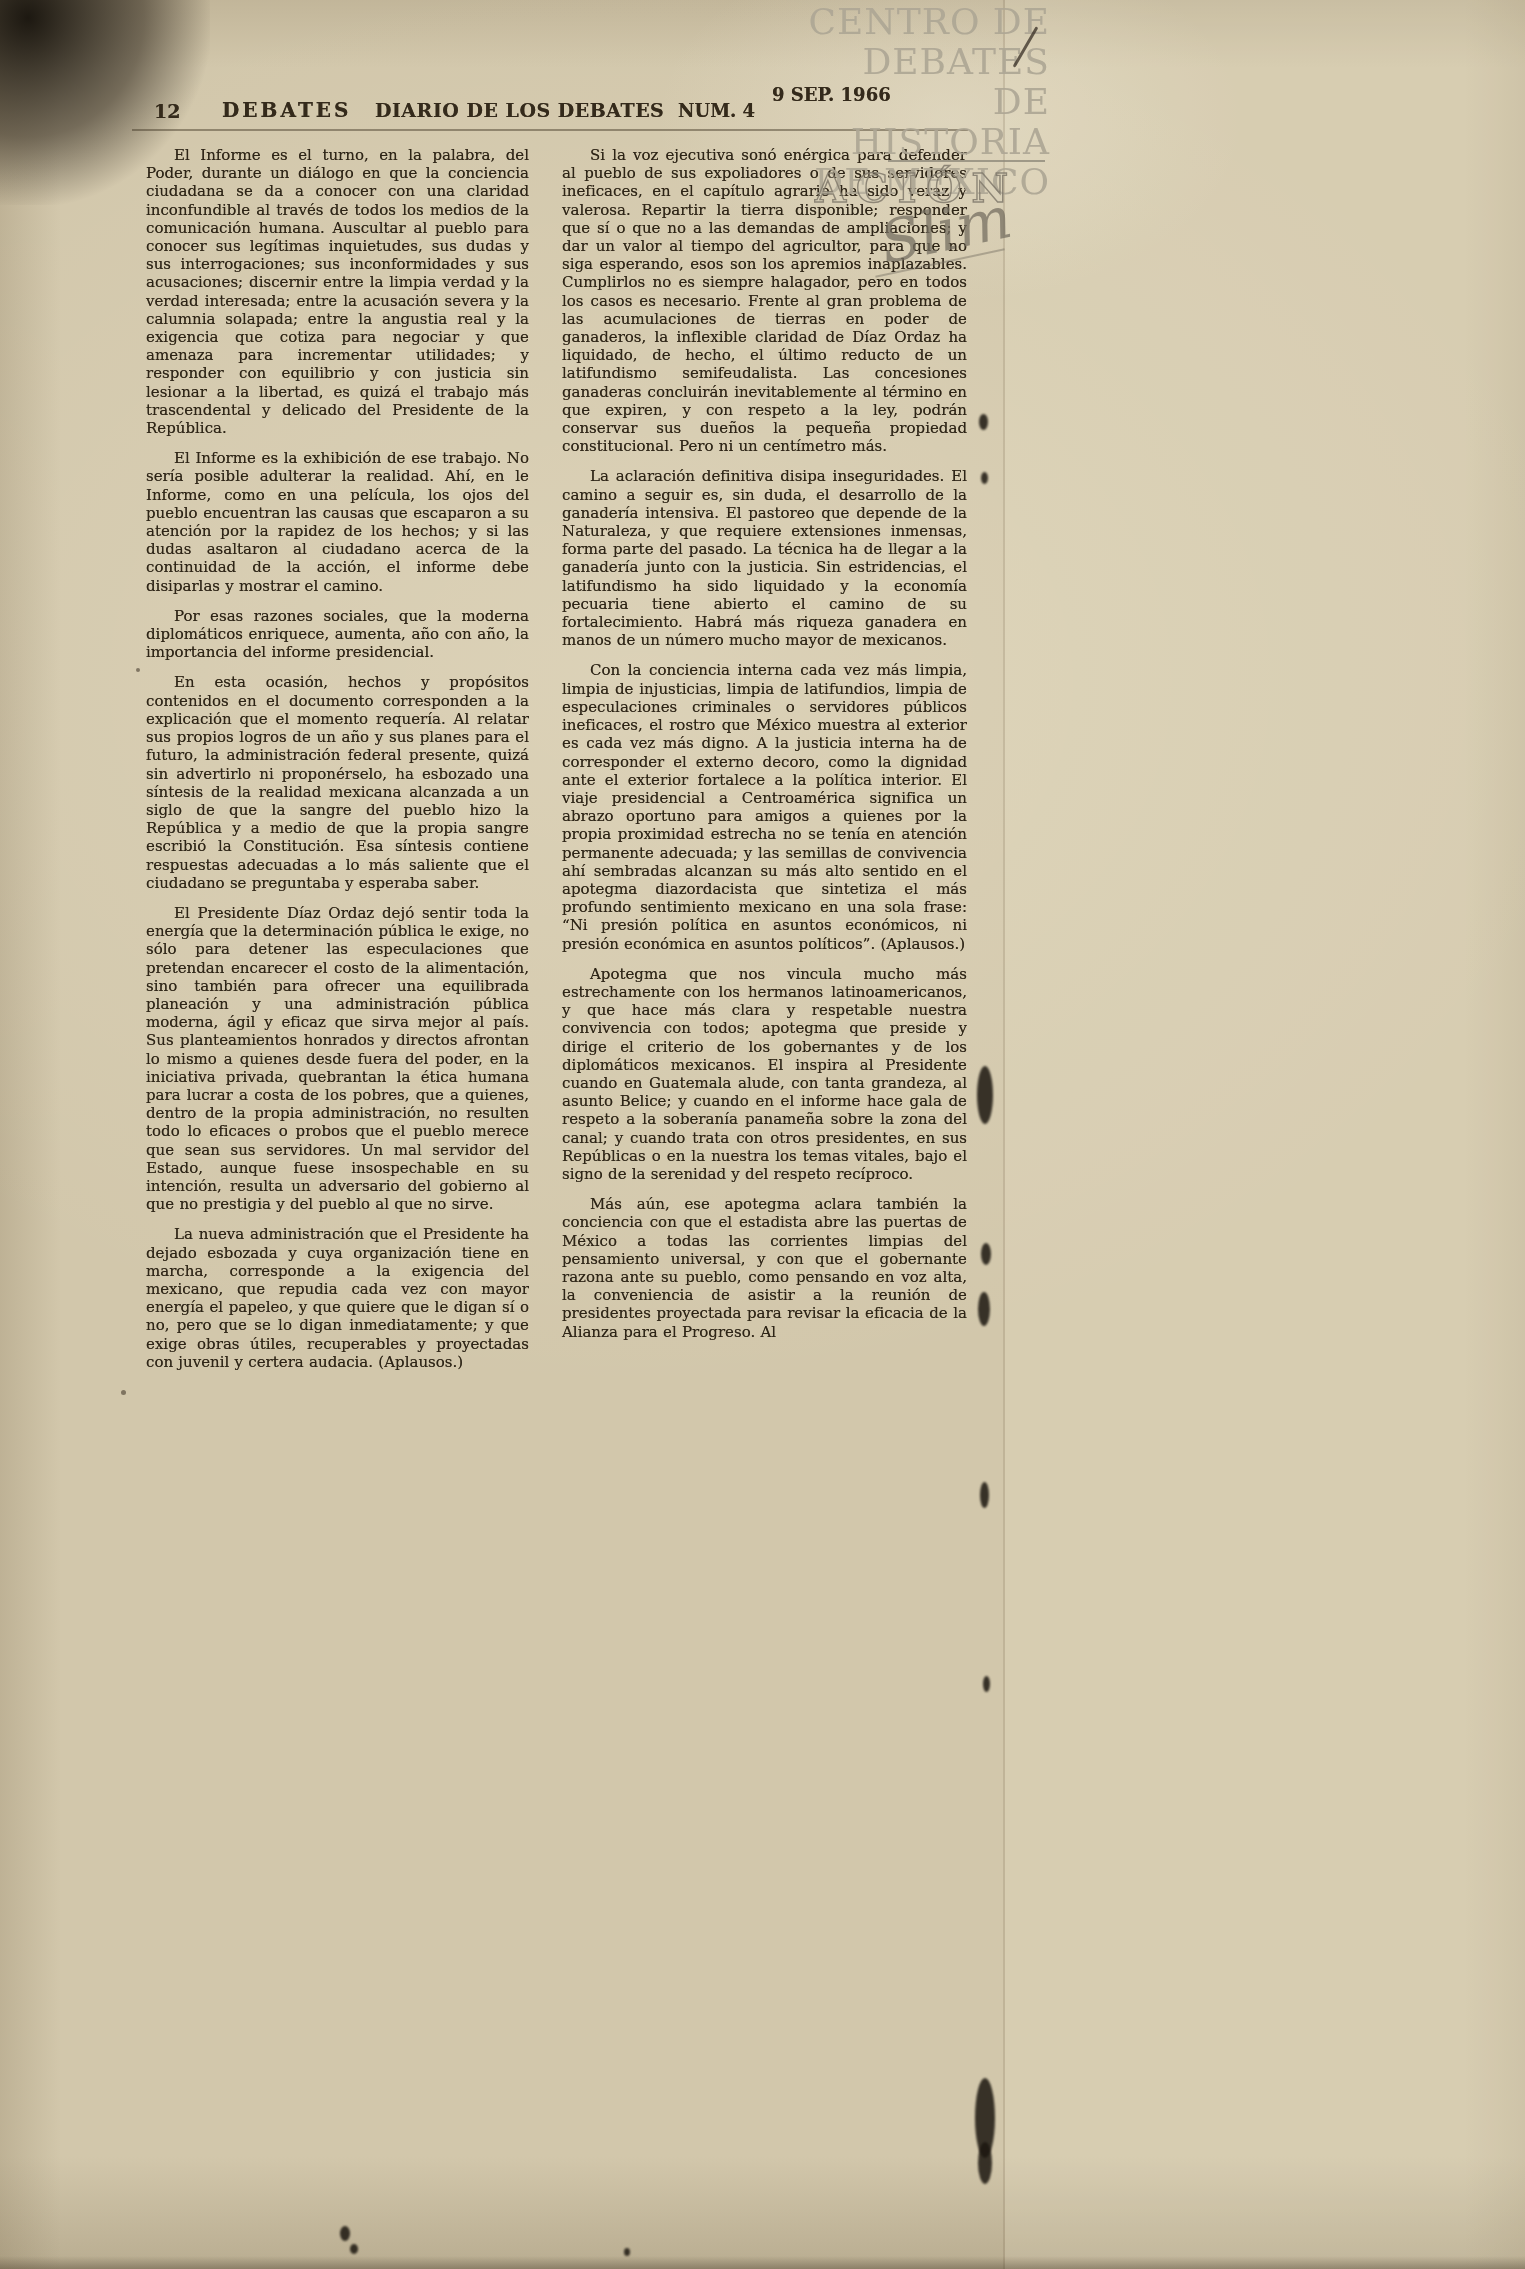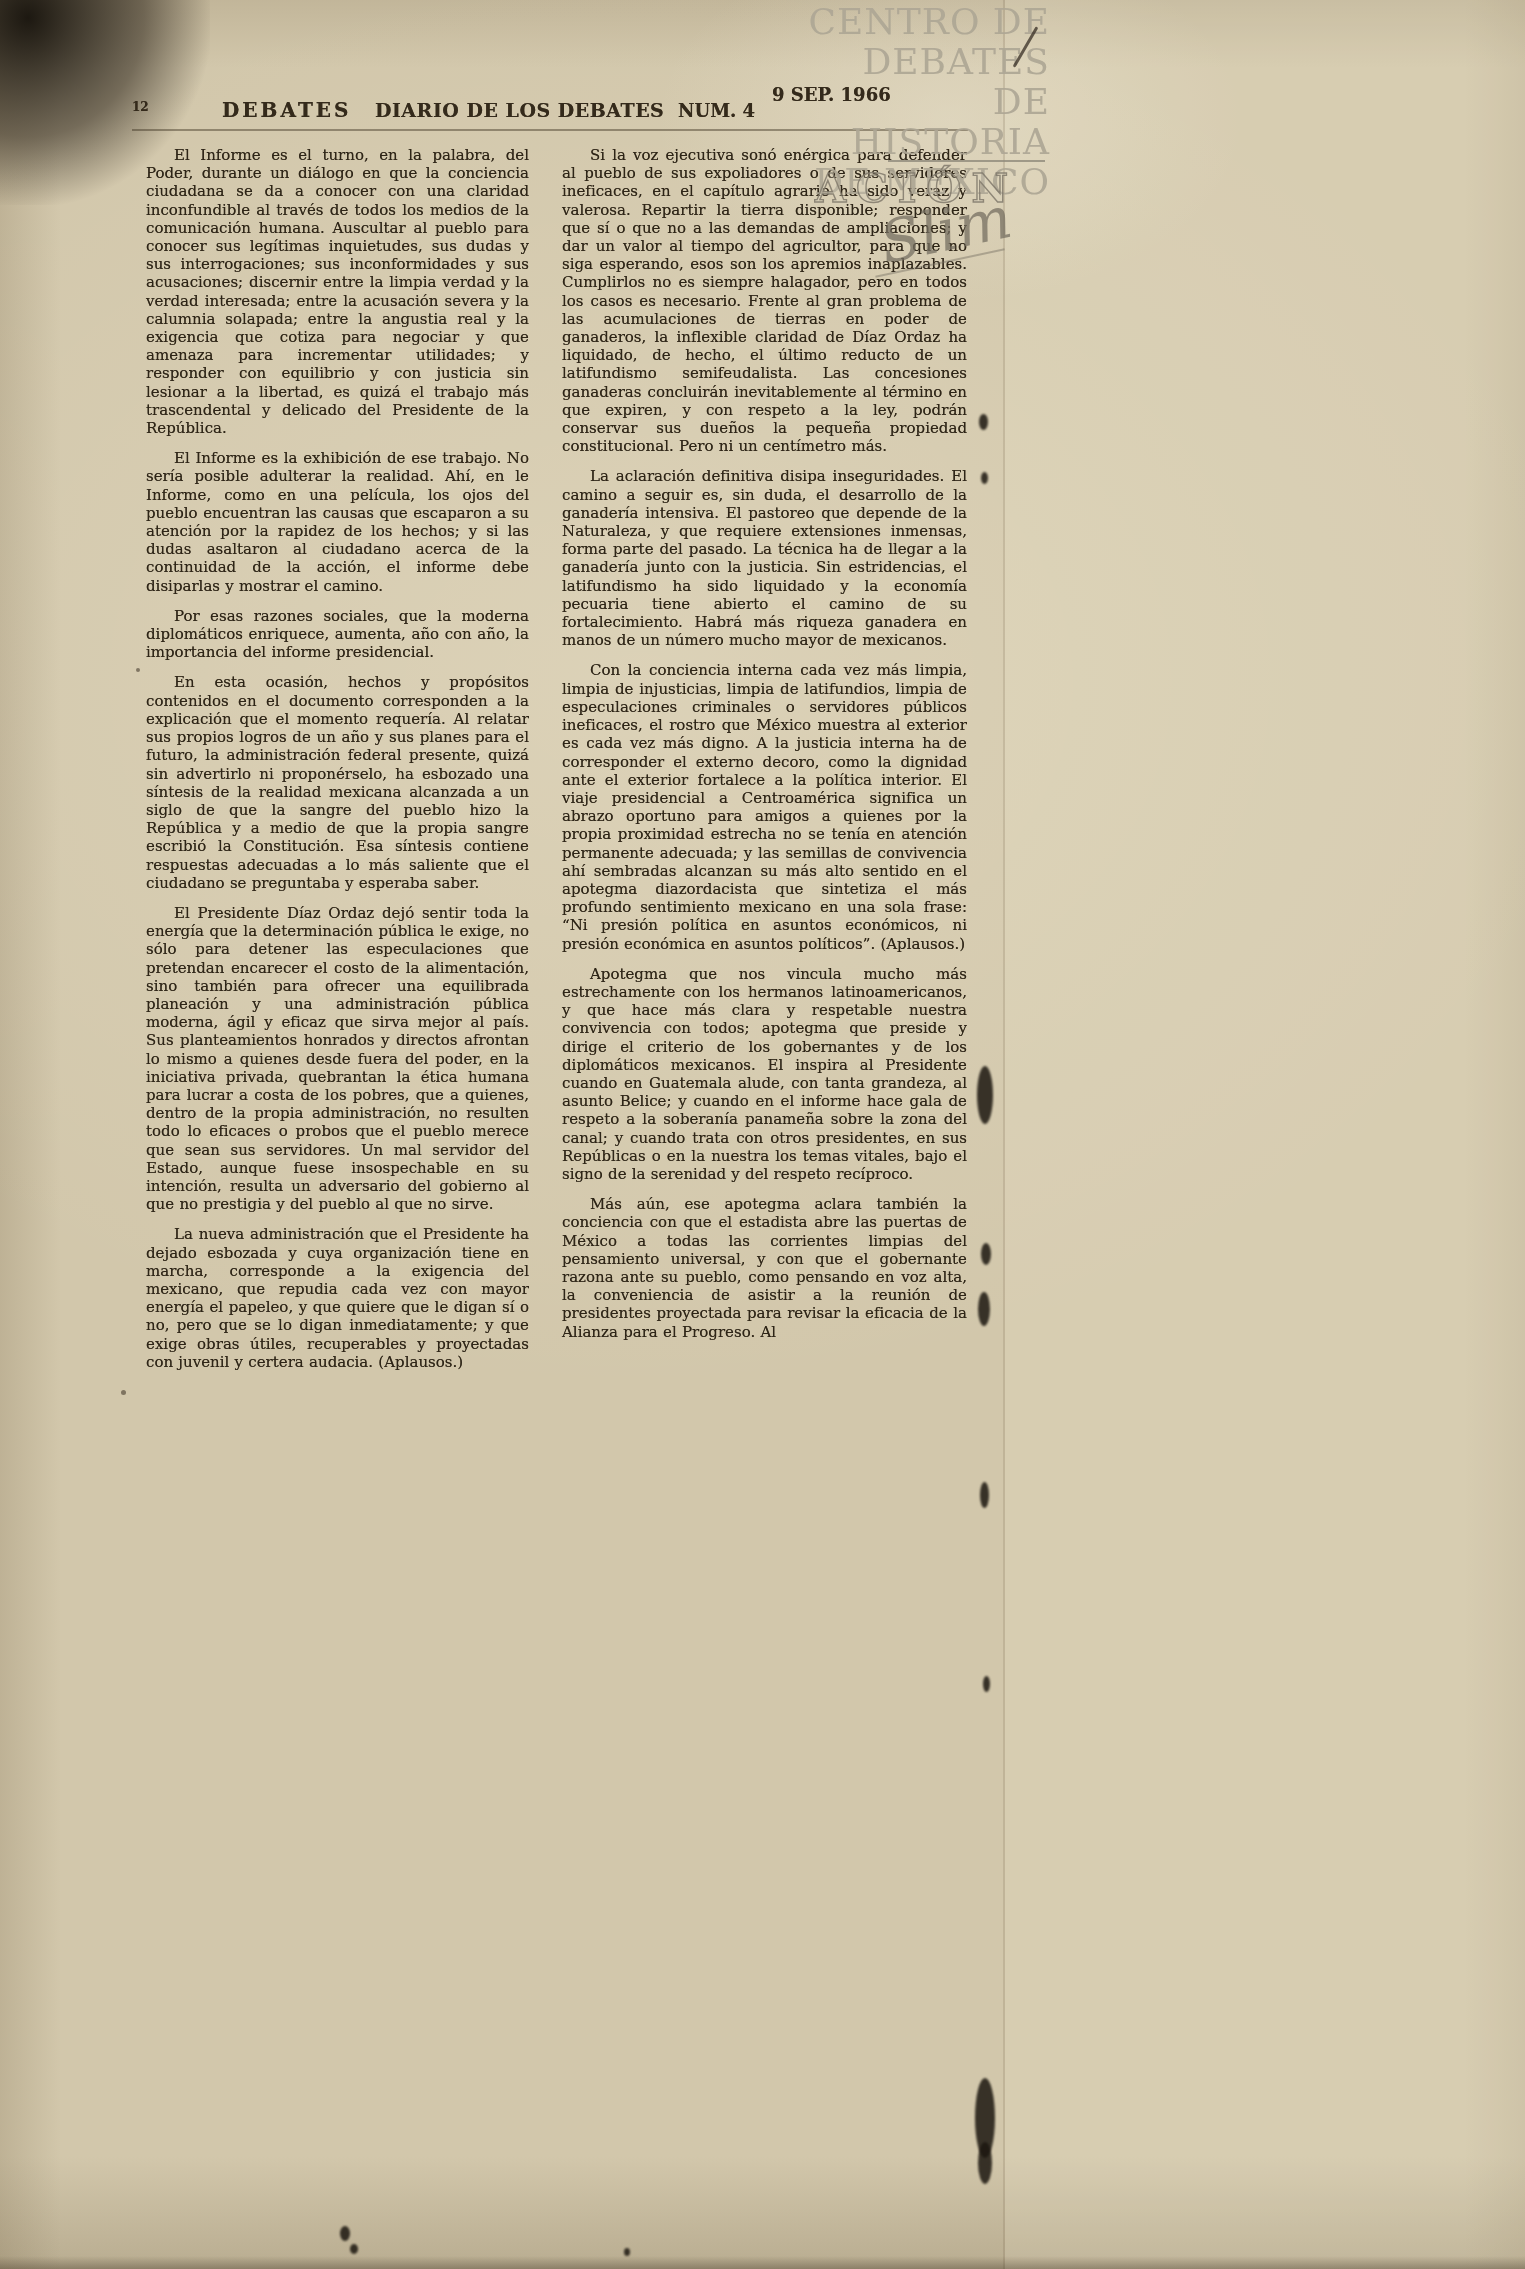--- a/index.html
+++ b/index.html
@@ -17,21 +17,21 @@
   .page-edge-line{position:absolute;left:1003px;top:0;width:2px;height:100%;background:rgba(100,82,58,0.16);}
   .corner-shadow{
     position:absolute;left:-50px;top:-55px;width:260px;height:260px;
     background:radial-gradient(ellipse at 30% 28%, rgba(20,16,10,0.95) 0%, rgba(40,32,22,0.55) 45%, rgba(40,32,22,0) 72%);
   }
   .edge-bottom{position:absolute;left:0;top:2256px;width:100%;height:13px;background:linear-gradient(180deg,transparent,rgba(55,44,28,0.35));}
 
   
   .masthead span{position:absolute;color:#342a1b;font-weight:bold;white-space:nowrap;
     text-shadow:0 0 0.6px rgba(52,42,27,0.7);}
-  .h-num{left:132px;top:100px;font-size:12px;}
+  .h-num{left:154px;top:100px;font-size:19px;}
   .h-senado{left:222px;top:98px;font-size:20px;letter-spacing:3px;}
   .h-title{left:375px;top:99px;font-size:19px;letter-spacing:0.5px;}
   .h-issue{left:678px;top:100px;font-size:18px;text-align:center;}
   .h-date{left:772px;top:84px;font-size:18px;}
   .header-rule{position:absolute;left:132px;top:129px;width:836px;height:2px;background:rgba(62,50,33,0.45);}
 
   
   .col{position:absolute;top:146px;}
   .col-left{left:130px;width:399px;}
   .col-right{left:546px;width:421px;}

